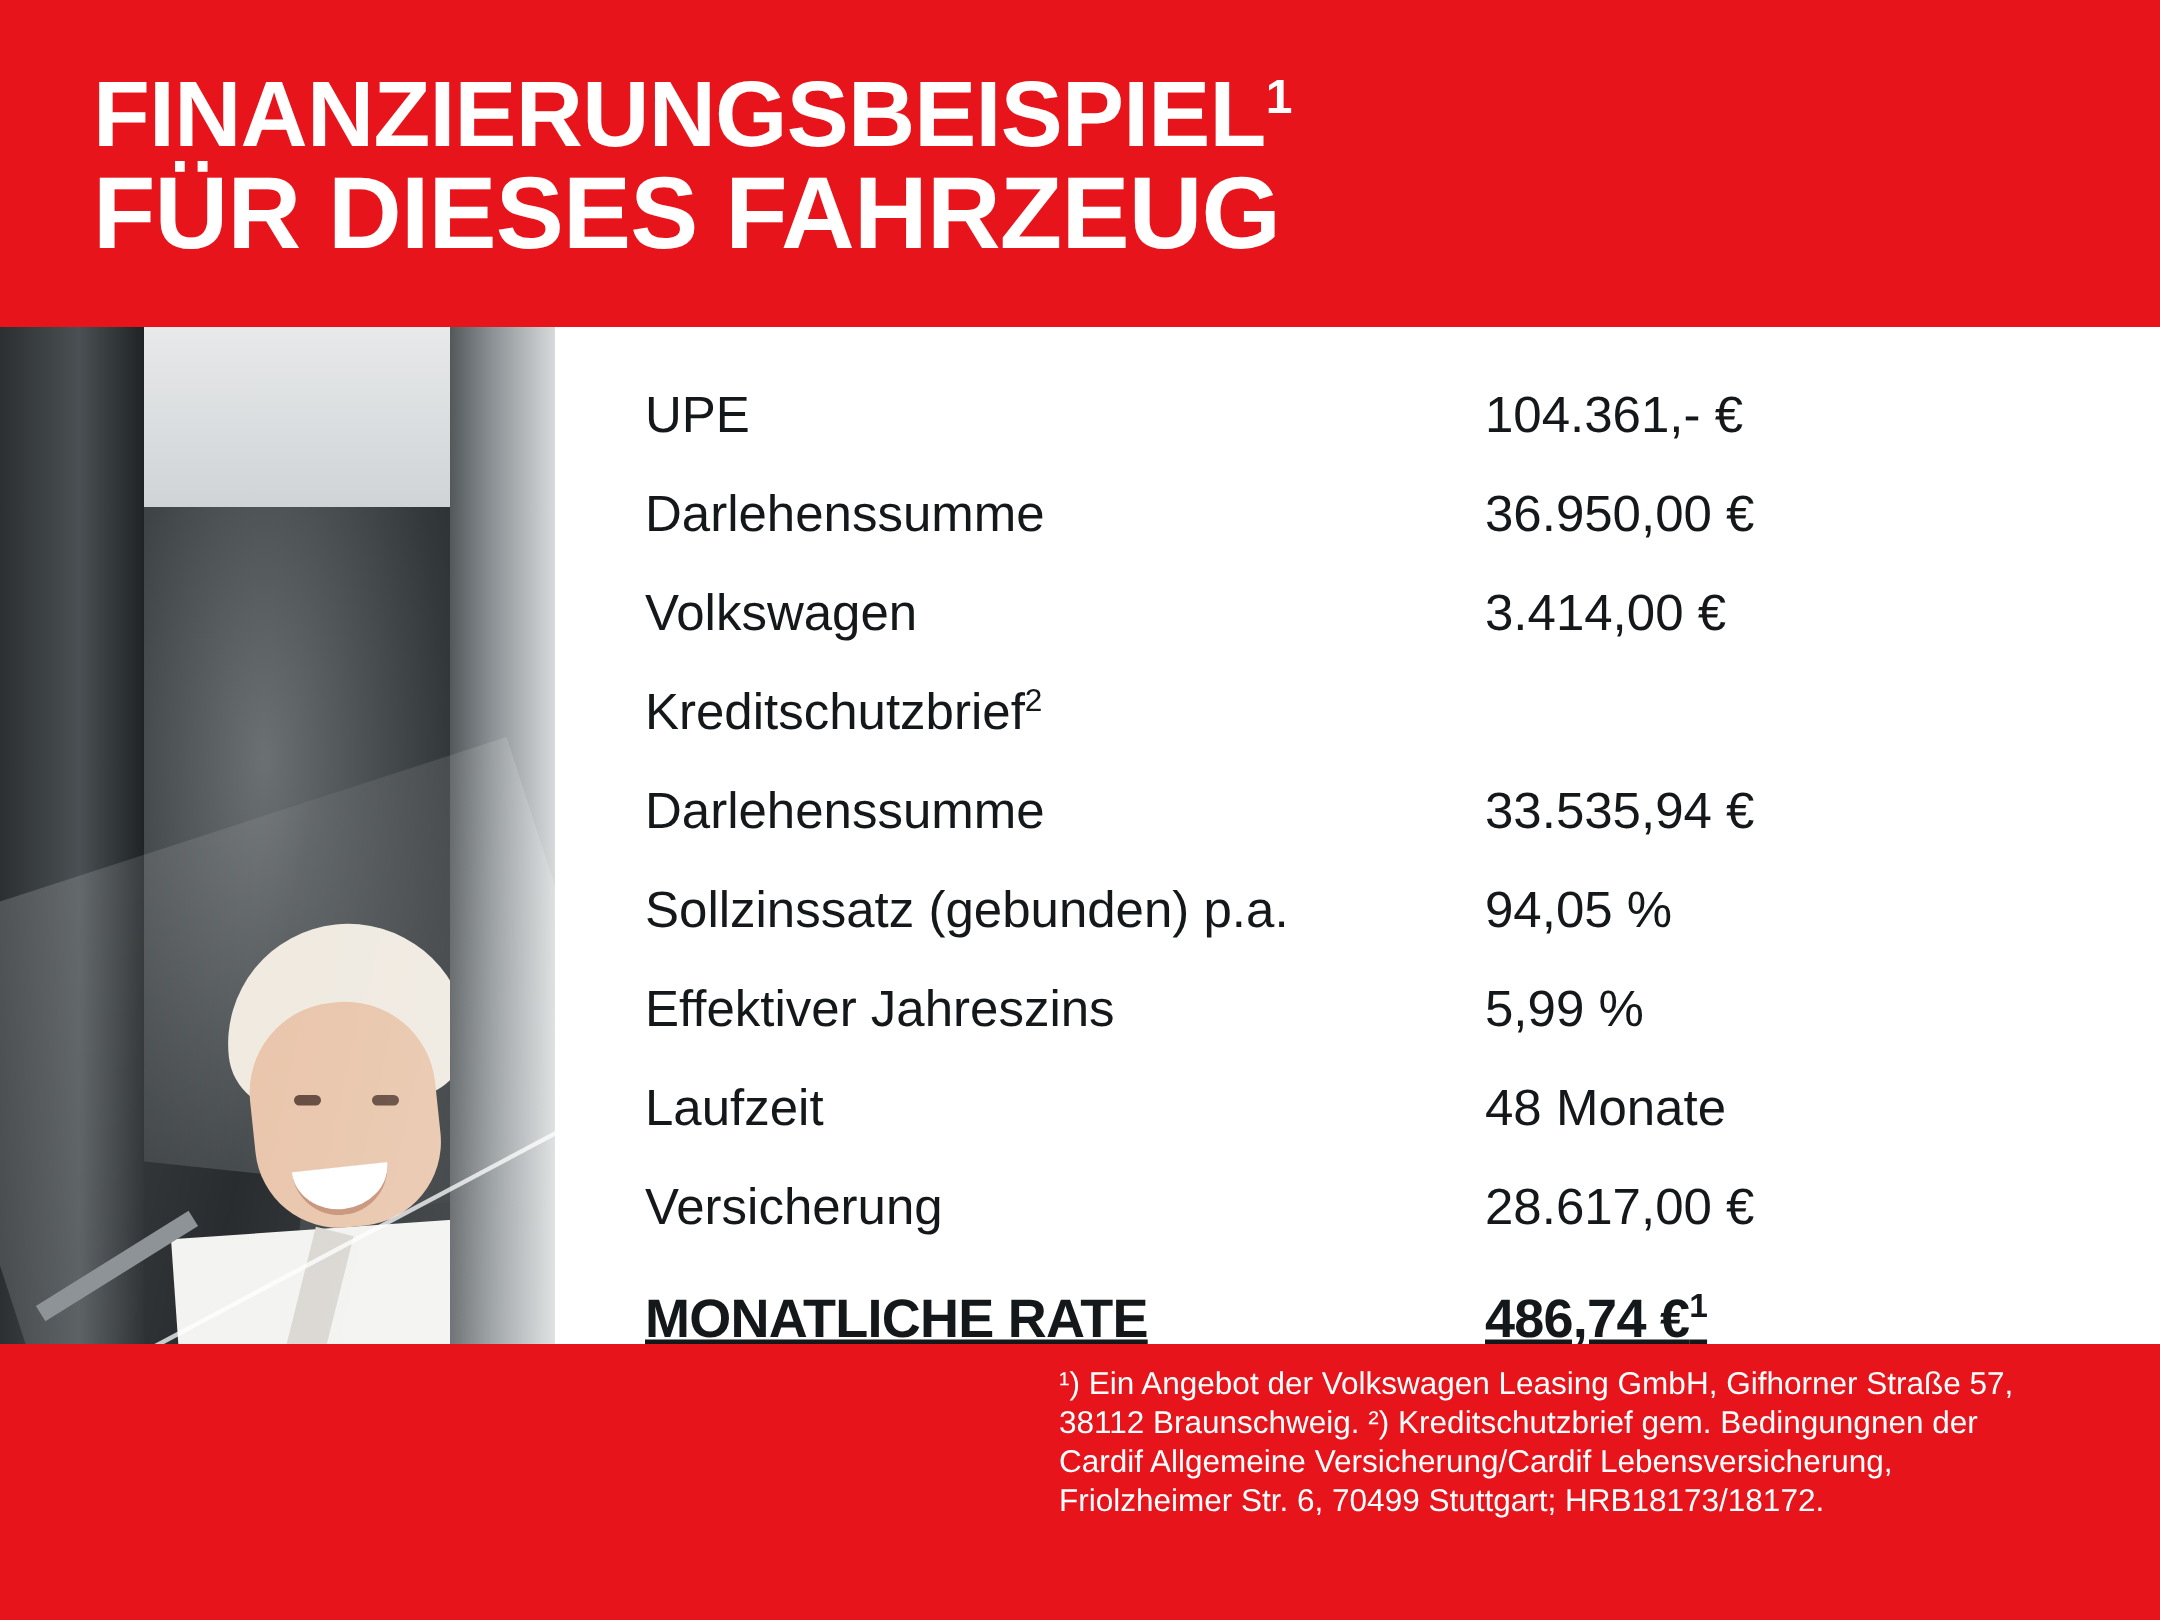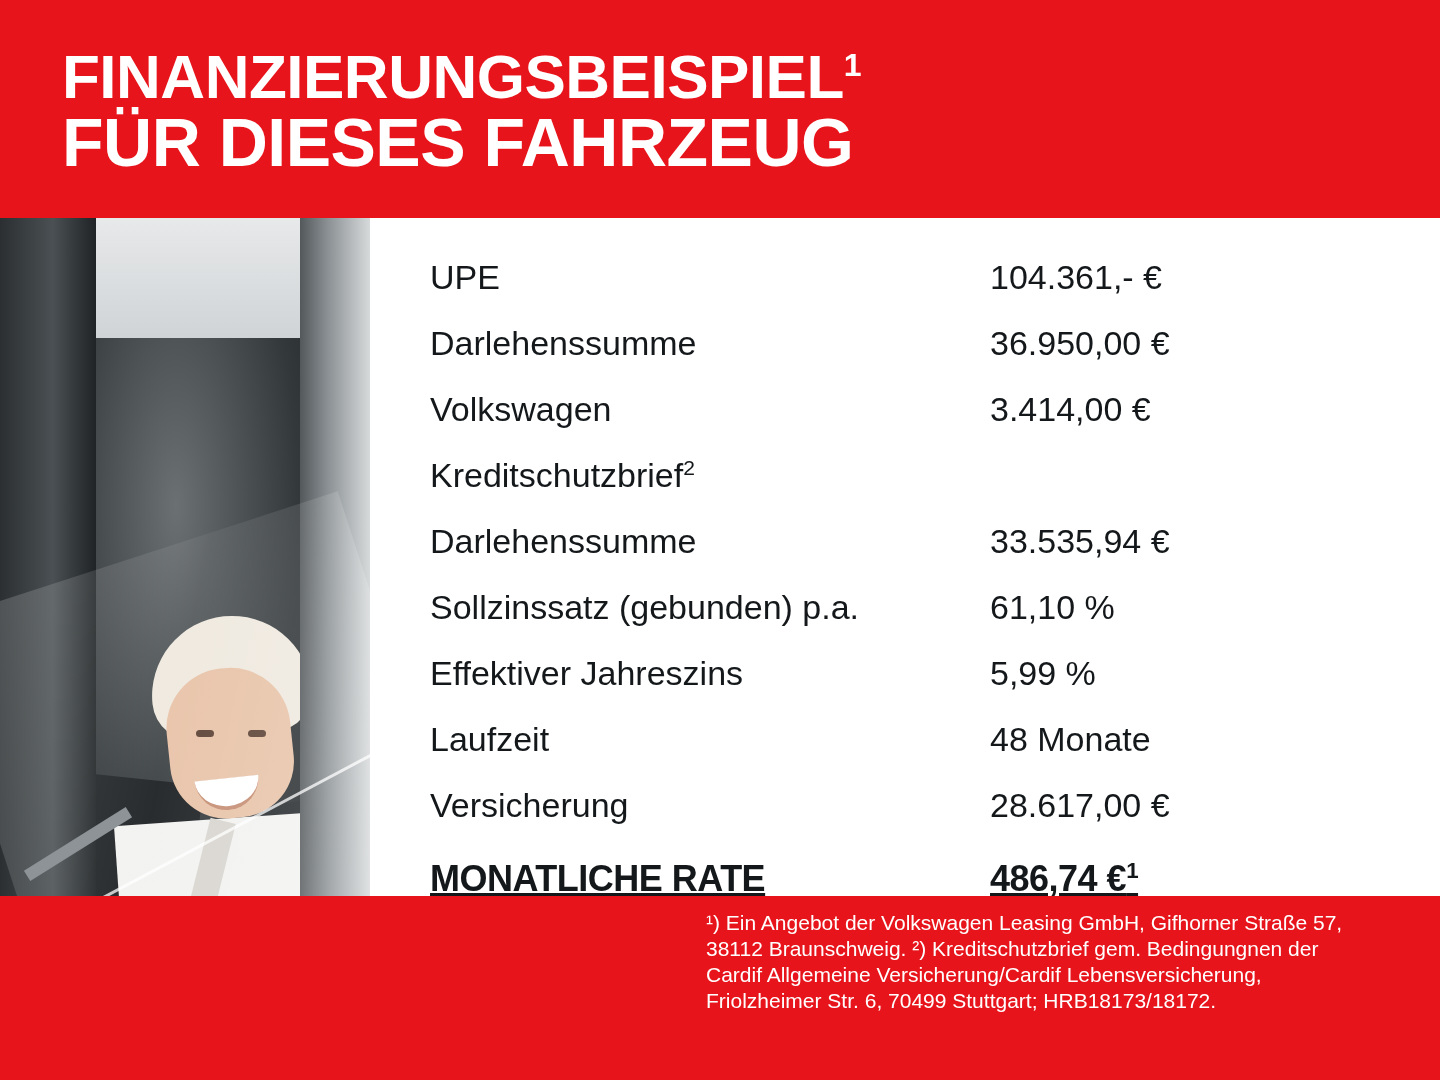--- a/index.html
+++ b/index.html
@@ -288,21 +288,21 @@
           <tr>
             <td class="label"><span>Kreditschutzbrief</span><sup>2</sup></td>
             <td class="value"></td>
           </tr>
           <tr>
             <td class="label">Darlehenssumme</td>
             <td class="value">33.535,94 €</td>
           </tr>
           <tr>
             <td class="label">Sollzinssatz (gebunden) p.a.</td>
-            <td class="value">61,10 %</td>
+            <td class="value">94,05 %</td>
           </tr>
           <tr>
             <td class="label">Effektiver Jahreszins</td>
             <td class="value">5,99 %</td>
           </tr>
           <tr>
             <td class="label">Laufzeit</td>
             <td class="value">48 Monate</td>
           </tr>
           <tr>

